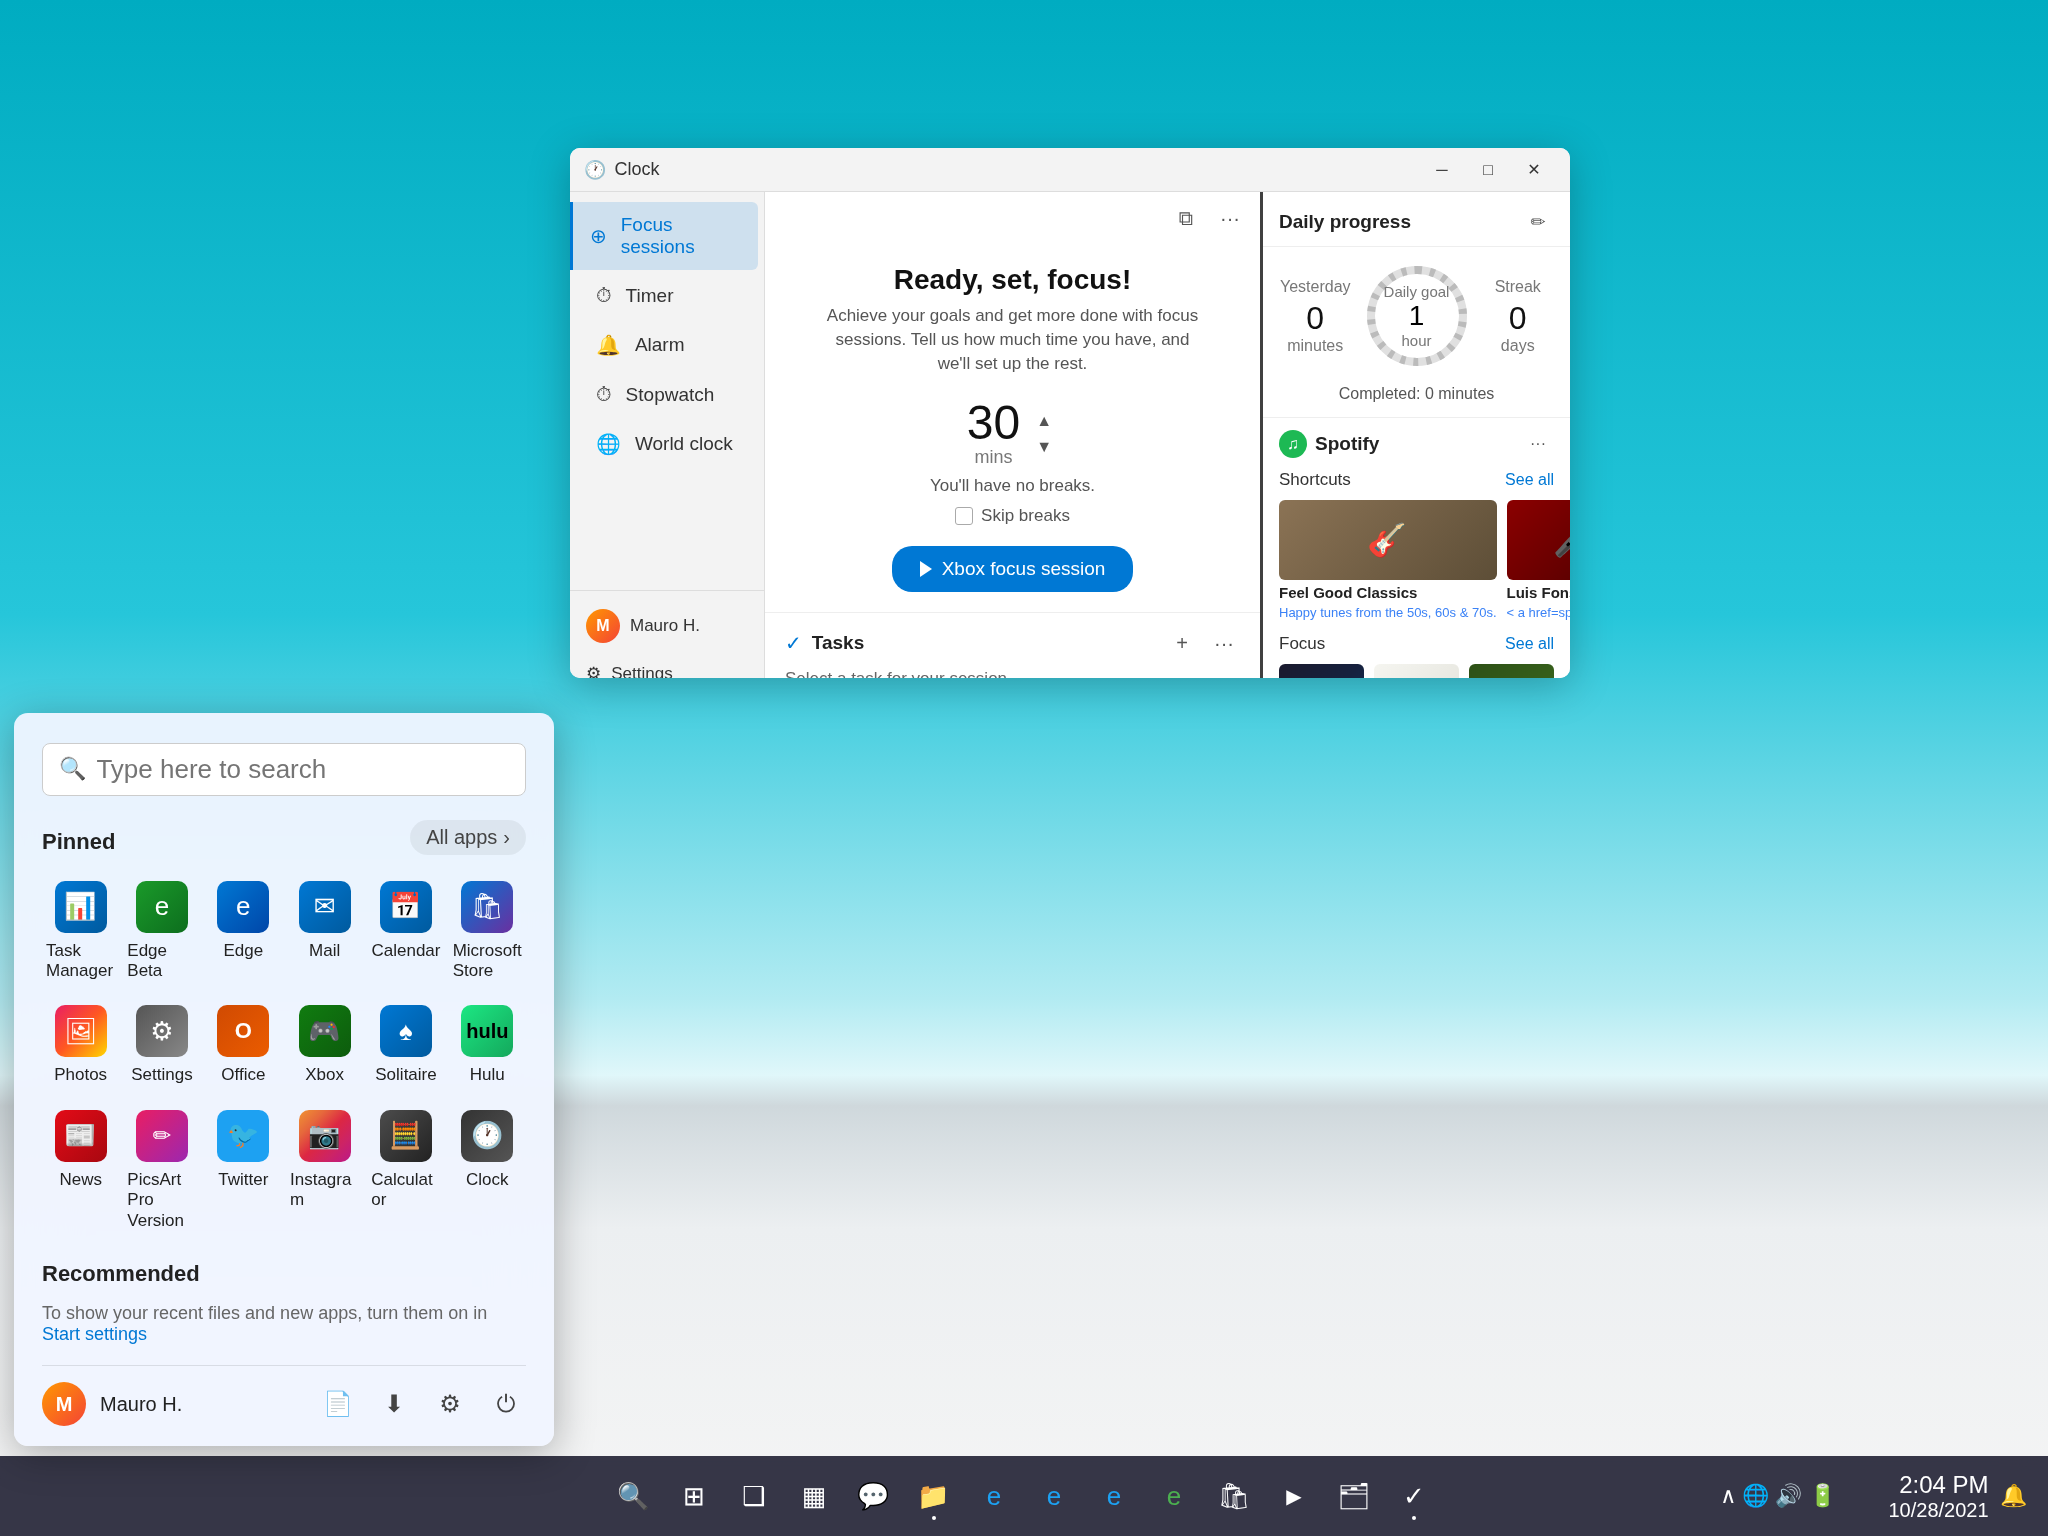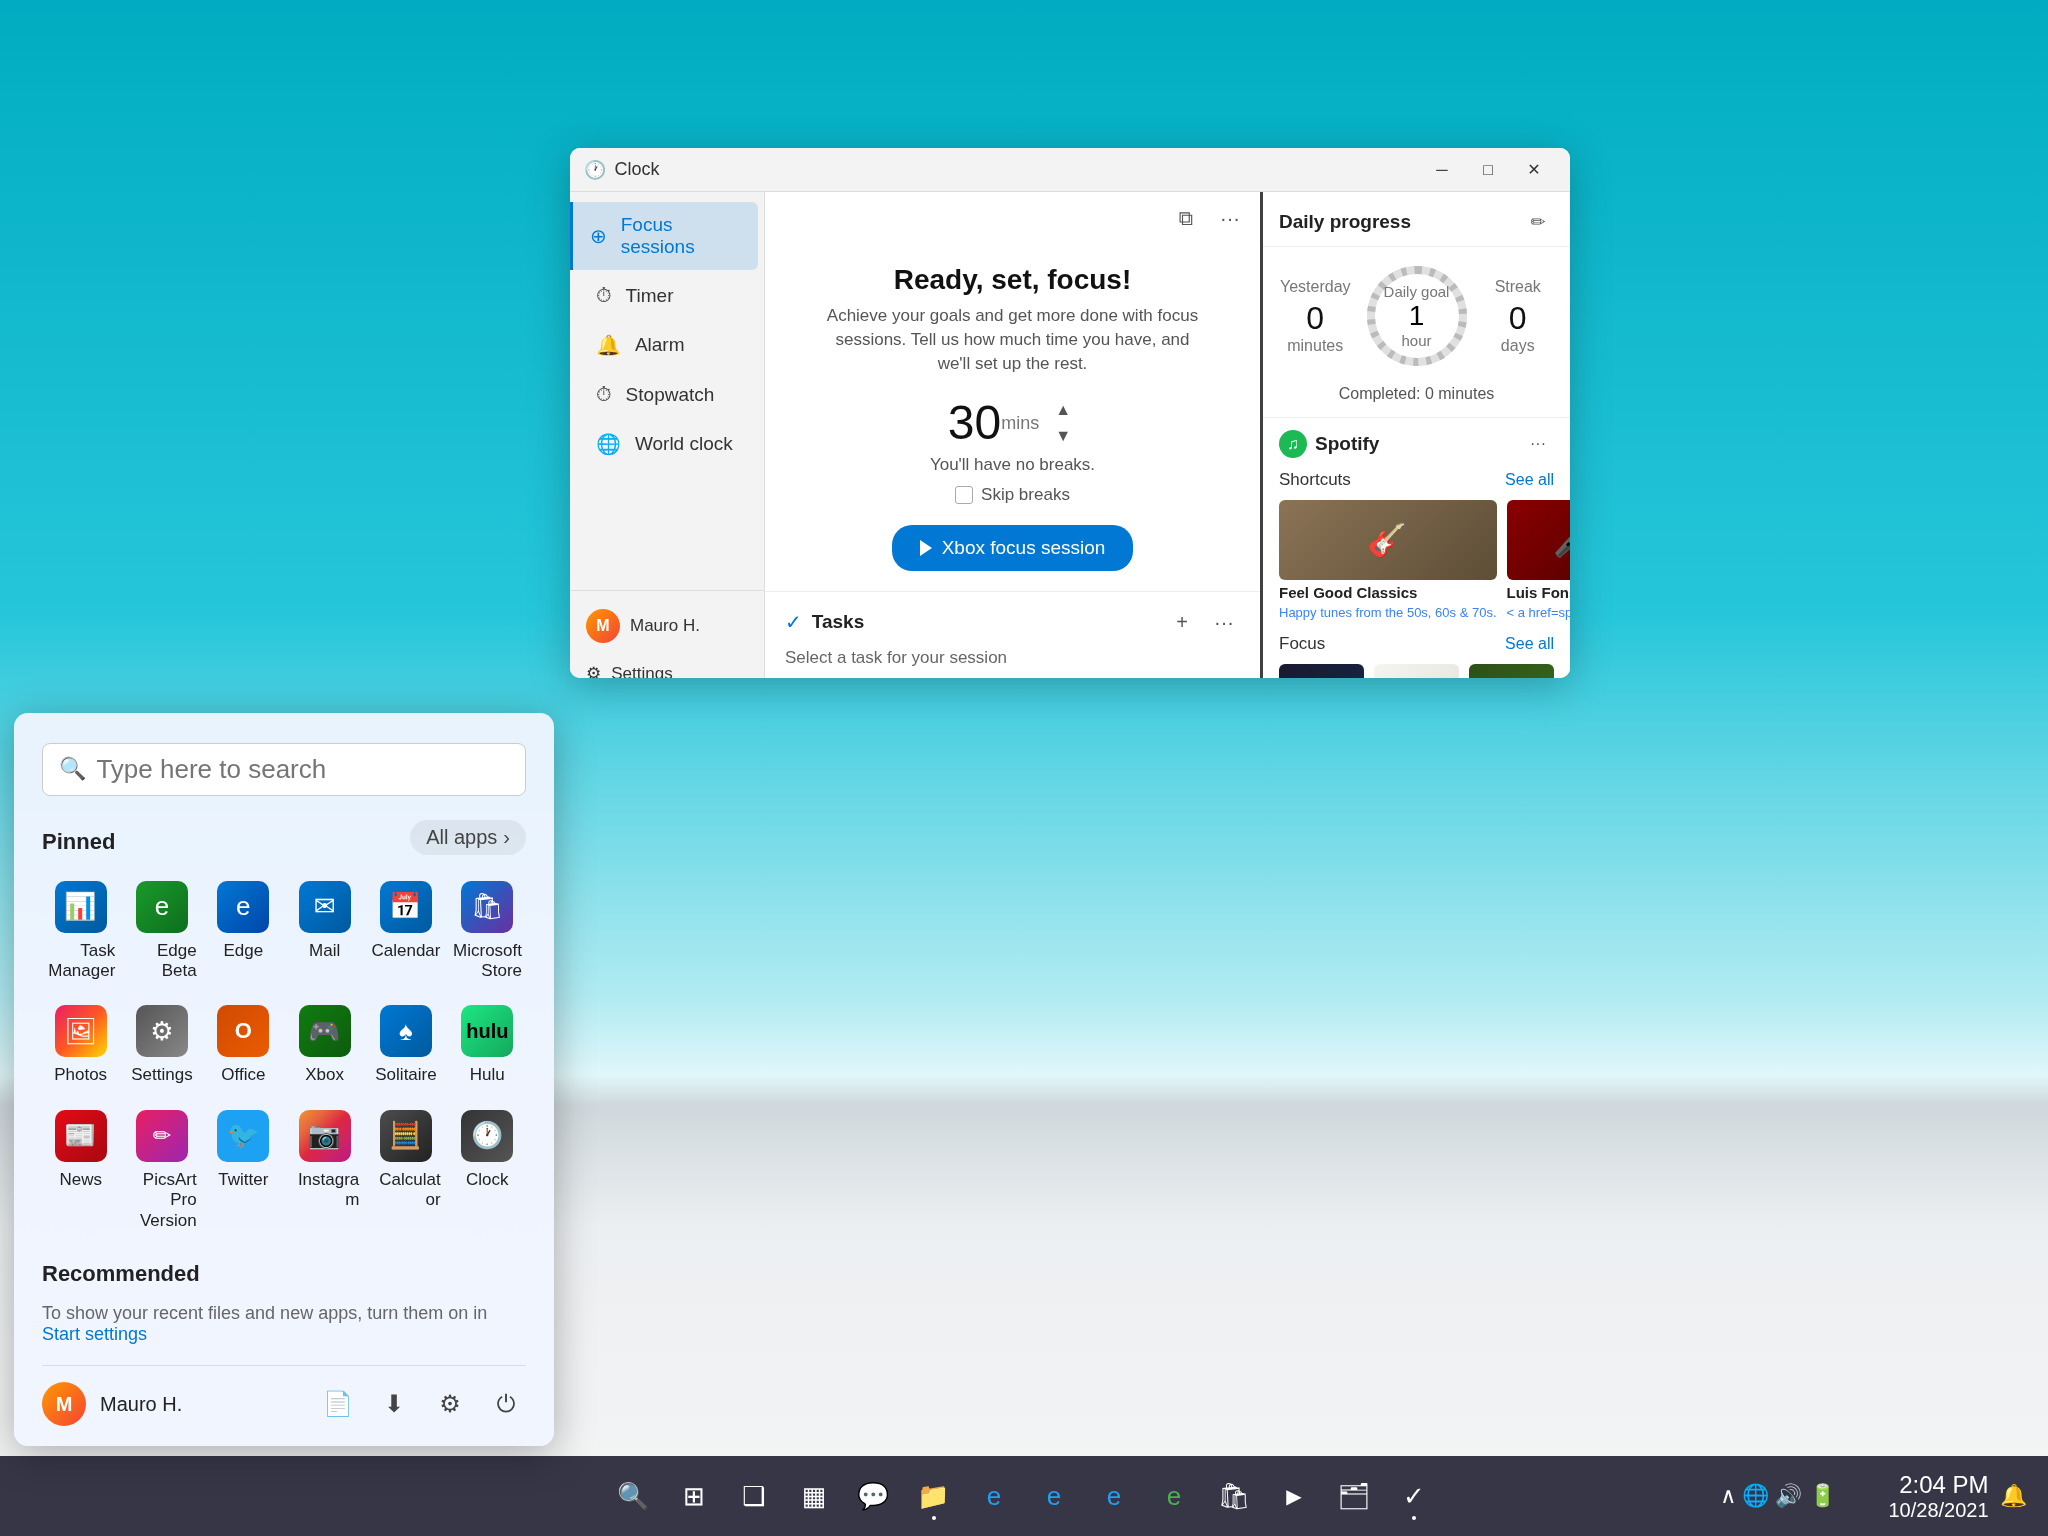--- a/index.html
+++ b/index.html
@@ -159,21 +159,21 @@
       border-radius: 10px;
       display: flex;
       align-items: center;
       justify-content: center;
       font-size: 28px;
       overflow: hidden;
     }
     .app-label {
       font-size: 17px;
       color: #222;
-      text-align: right;
+      text-align: left;
       line-height: 1.2;
       max-width: 70px;
       word-break: break-word;
     }
 
     
     .icon-task { background: linear-gradient(135deg, #0078d4, #005a9e); color: white; }
     .icon-edge-beta { background: linear-gradient(135deg, #1a9a2a, #0d6e1e); color: white; }
     .icon-edge { background: linear-gradient(135deg, #0078d4, #0046a8); color: white; }
     .icon-mail { background: linear-gradient(135deg, #0078d4, #005a9e); color: white; }
@@ -352,21 +352,21 @@
       line-height: 1.4;
     }
     .time-picker {
       display: flex;
       align-items: center;
       gap: 10px;
       margin-bottom: 8px;
     }
     .time-display {
       display: flex;
-      flex-direction: row;
+      flex-direction: column;
       align-items: center;
     }
     .time-value { font-size: 48px; font-weight: 300; color: #111; line-height: 1; }
     .time-unit { font-size: 18px; color: #777; }
     .time-arrows {
       display: flex;
       flex-direction: column;
       gap: 4px;
     }
     .time-arrow {

